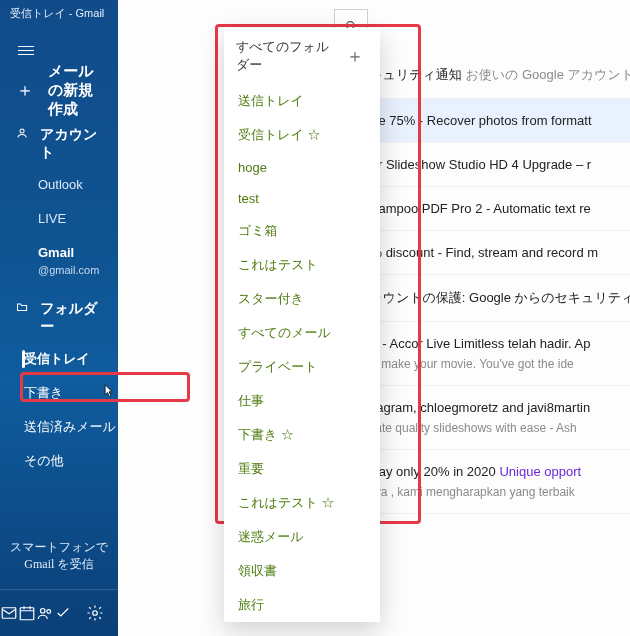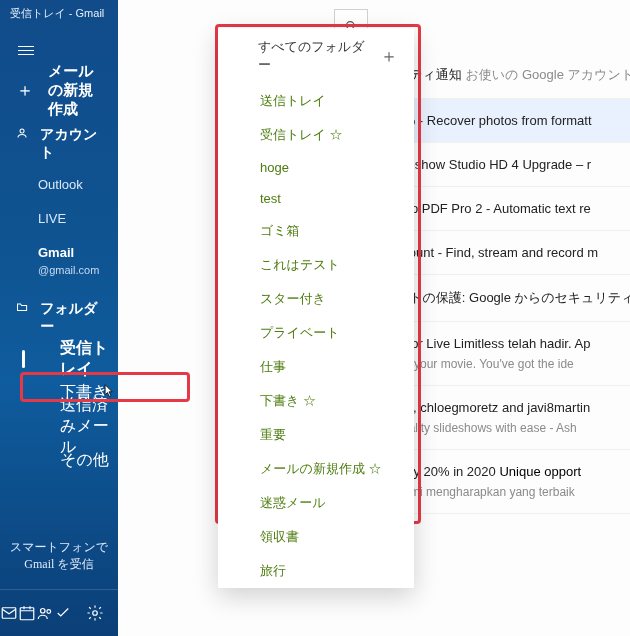--- a/index.html
+++ b/index.html
@@ -42,21 +42,21 @@
     .compose {
       display:flex; align-items:center; height:44px; padding: 0 16px; font-weight:600; font-size:15px; cursor:pointer;
     }
     .compose .plus { font-size:18px; margin-right:14px; font-weight:400; }
     .section-hdr { display:flex; align-items:flex-start; padding:14px 16px 6px; font-weight:600; font-size:14px;}
     .section-hdr svg { margin-right:12px; }
     .acct-item { padding:8px 16px 8px 38px; color:#dbe8f8; font-size:13px; cursor:pointer; line-height:1.4; }
     .acct-item.sel { font-weight:600; color:#fff; }
     .acct-sub { font-size:11px; color:#c7daf2; font-weight:400; }
     .folder-list { }
-    .folder-item { display:flex; align-items:center; height:34px; padding-left:60px; font-size:16px; font-weight:600; cursor:pointer; position:relative;}
+    .folder-item { display:flex; align-items:center; height:34px; padding-left:24px; font-size:13px; font-weight:600; cursor:pointer; position:relative;}
     .folder-item.normal { font-weight:400; }
     .folder-item.active::before {
       content:""; position:absolute; left:22px; top:8px; bottom:8px; width:3px; background:#fff; border-radius:2px;
     }
     
     .red-highlight {
       position:absolute;
       border:3px solid #e63946;
       border-radius:4px;
       pointer-events:none;
@@ -66,26 +66,25 @@
       position:absolute; left:104px; top:384px; width:10px; height:14px; pointer-events:none;
     }
     .spacer { flex:1; }
     .promo { text-align:center; font-size:12px; padding:16px 0; color:#dfeafb;font-family:Liberation Serif, serif;}
     .bottom-icons { display:flex; border-top: 1px solid rgba(255,255,255,0.15);}
     .bottom-icons .bi { flex:1; height:46px; display:flex; align-items:center; justify-content:center; cursor:pointer;}
     .bi.settings { flex:0 0 46px; margin-left:auto; }
     
     .folder-popup {
       position:absolute;
-      left:218px; top:28px;
-      width:196px;
+      left:224px; top:28px;
+      width:156px;
       background:#fff;
       box-shadow: 0 8px 24px rgba(0,0,0,0.18);
       z-index:5;
-      padding-left:28px;
     }
     .folder-popup-hdr { display:flex; align-items:center; justify-content:space-between; padding:10px 12px; font-size:13px; color:#333;}
     .fp-add { font-size:18px; color:#666; cursor:pointer; line-height:1; padding:4px;}
     .fp-item { padding:8px 14px; font-size:13px; color:#4d7c0f; cursor:pointer; }
     .red-popup { left:215px; top:24px; width:206px; height:500px; }
     
     .main {
       flex:1;
       background:#fdfdfd;
       display:flex;
@@ -220,45 +219,46 @@
         </div>
         <div class="msg-item">
           <div>ALL - Accor Live Limitless telah hadir. Ap</div>
           <div class="detail">Just make your movie. You've got the ide</div>
         </div>
         <div class="msg-item">
           <div>instagram, chloegmoretz and javi8martin</div>
           <div class="detail">Create quality slideshows with ease - Ash</div>
         </div>
         <div class="msg-item">
-          <div>I'll pay only 20% in 2020<span style="color: #000000;">  Unique opport</span></div>
+          <div>I'll pay only 20% in 2020<span style="color: #6d28d9;">  Unique opport</span></div>
           <div class="detail">Surya , kami mengharapkan yang terbaik</div>
         </div>
       </div>
   </div>
 </div>
 
 <div class="folder-popup">
   <div class="folder-popup-hdr">
     <span>すべてのフォルダー</span>
     <span class="fp-add">＋</span>
   </div>
   <div id="popup-items">
       <div class="fp-item">送信トレイ</div>
       <div class="fp-item">受信トレイ ☆</div>
       <div class="fp-item">hoge</div>
       <div class="fp-item">test</div>
       <div class="fp-item">ゴミ箱</div>
       <div class="fp-item">これはテスト</div>
       <div class="fp-item">スター付き</div>
+      <div class="fp-item">すべてのメール</div>
       <div class="fp-item">プライベート</div>
       <div class="fp-item">仕事</div>
       <div class="fp-item">下書き ☆</div>
       <div class="fp-item">重要</div>
-      <div class="fp-item">メールの新規作成 ☆</div>
+      <div class="fp-item">これはテスト ☆</div>
       <div class="fp-item">迷惑メール</div>
       <div class="fp-item">領収書</div>
       <div class="fp-item">旅行</div>
     </div>
 </div>
 
 <div class="red-highlight red-other"></div>
 <div class="red-highlight red-popup"></div>
 <svg class="cursor-arrow" viewBox="0 0 12 18">
   <path d="M1 1 L1 14 L4 11 L6.5 16 L8.5 15 L6 10 L10 10 Z" fill="#fff" stroke="#000" stroke-width="1"></path>

